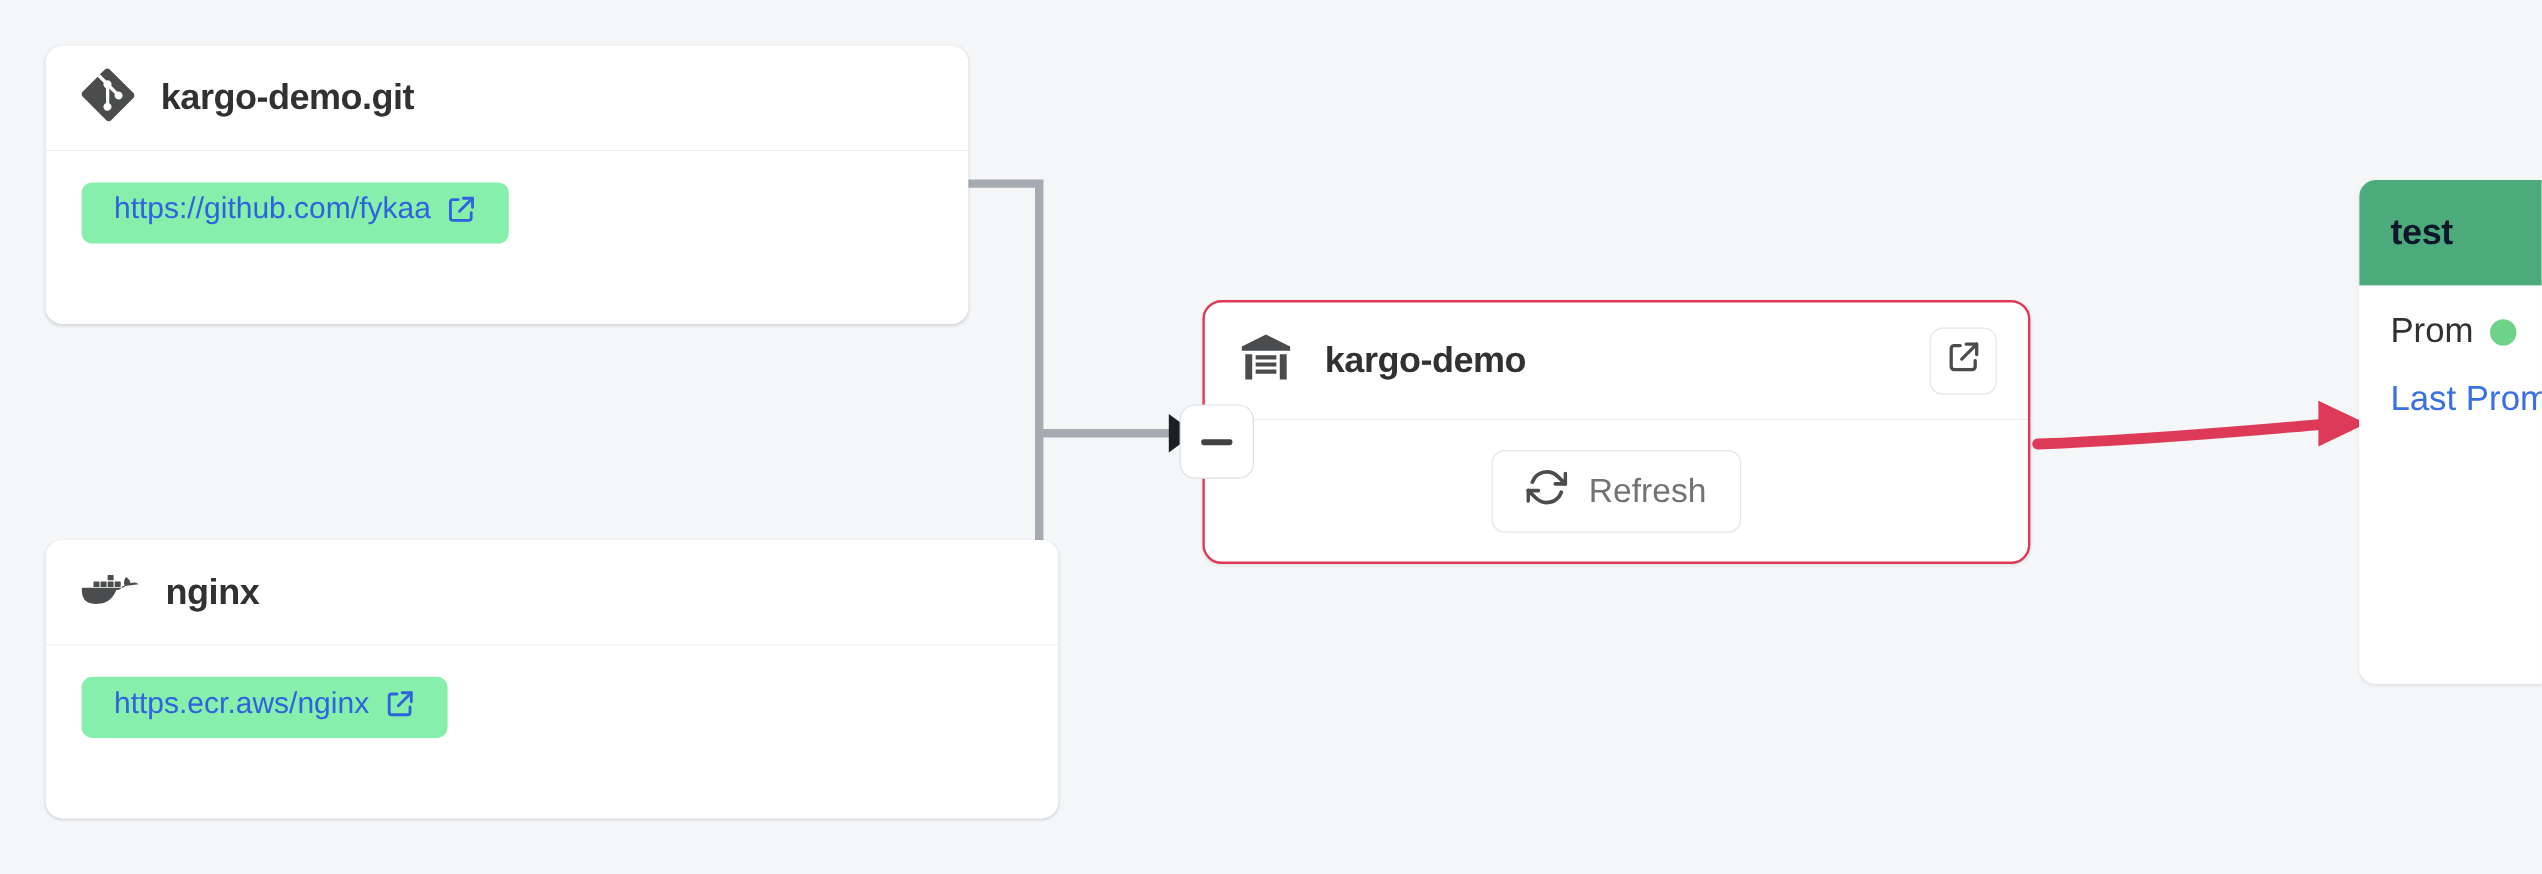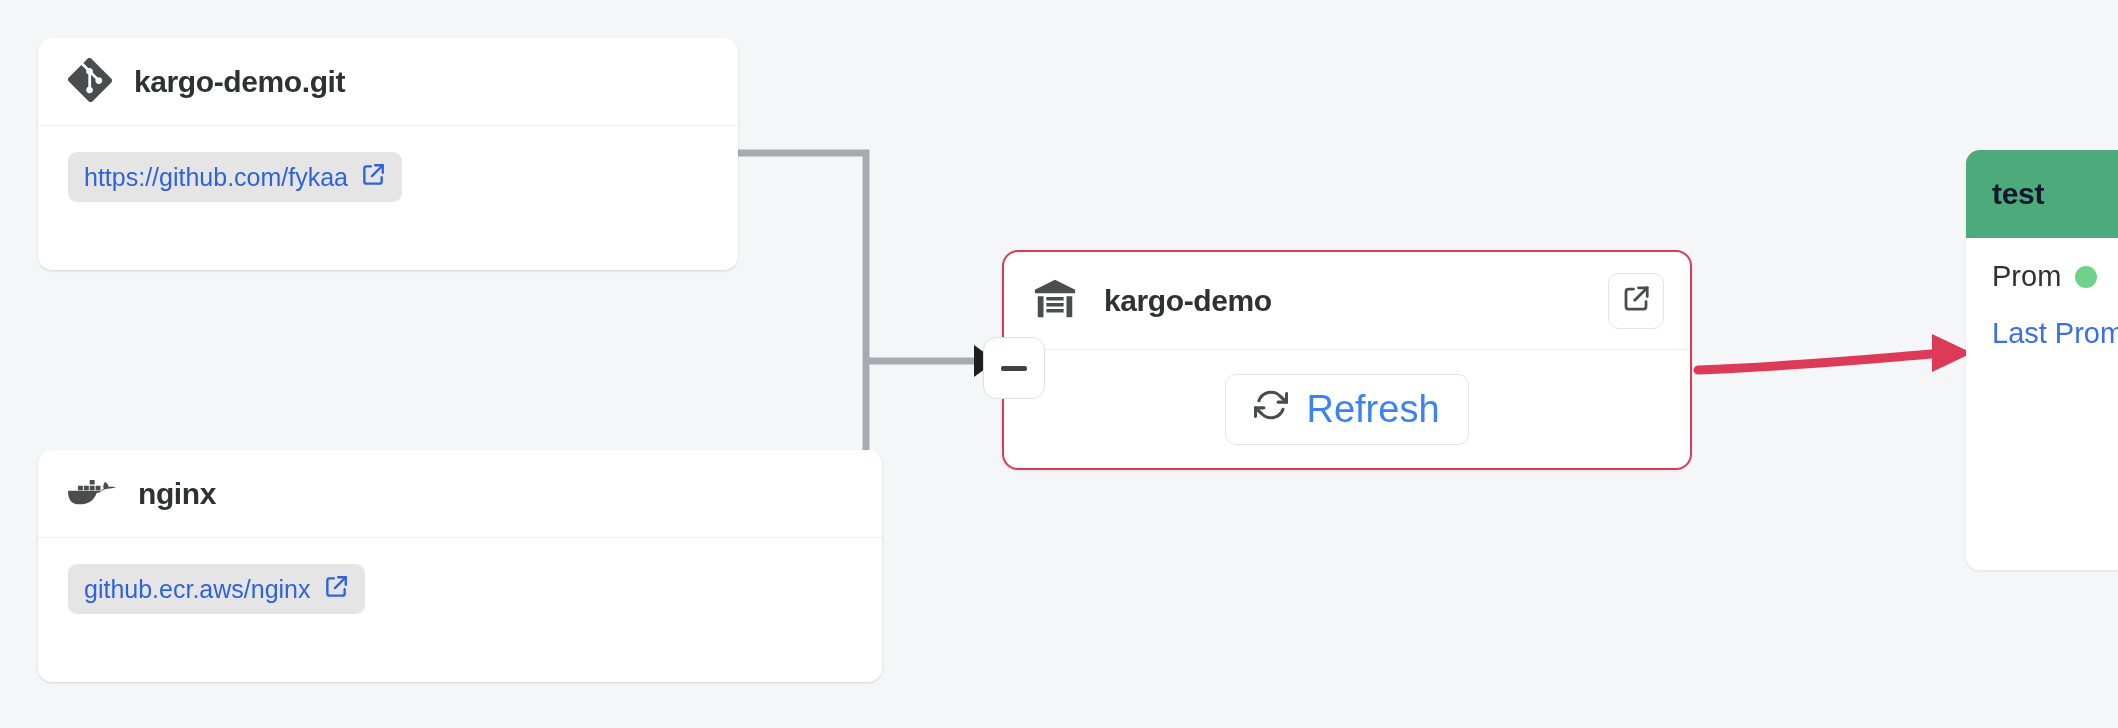--- a/index.html
+++ b/index.html
@@ -27,23 +27,23 @@
   }
   .node-title {
     font-size: 30px; font-weight: 700; letter-spacing: -.4px; color: #2f3133;
   }
   .node-body { padding: 26px 30px 30px; }
 
   .icon-dark { color: #4a4c4e; display: block; }
 
   
   .chip {
-    display: inline-flex; align-items: center; gap: 12px;
-    background: #e5e5e5; color: #2f63dd;
-    border-radius: 9px; padding: 10px 16px;
+    display: inline-flex; gap: 12px;
+    background: #86efac; color: #2f63dd;
+    border-radius: 9px; padding: 10px 27px;
     font-size: 25px; line-height: 1; white-space: nowrap; cursor: pointer;
   }
   .chip svg { flex: none; }
 
   
   .warehouse {
     left: 1002px; top: 250px; width: 690px; height: 220px;
     border: 2px solid #dc3a56; border-radius: 16px;
     box-shadow: 0 1px 3px rgba(16,24,40,.07);
   }
@@ -53,21 +53,21 @@
     width: 56px; height: 56px; border: 1px solid #e3e5e8; background: #fff;
     border-radius: 11px; display: flex; align-items: center; justify-content: center;
     cursor: pointer;
   }
   .warehouse .node-body {
     padding: 0; height: 118px; display: flex; align-items: center; justify-content: center;
   }
   .refresh-btn {
     display: inline-flex; align-items: center; gap: 18px;
     border: 1px solid #e3e5e8; background: #fff; border-radius: 11px;
-    padding: 13px 28px; font-size: 38px; color: #3b82f6; cursor: pointer;
+    padding: 13px 28px; font-size: 28px; color: #737373; cursor: pointer;
     font-family: "Liberation Sans", sans-serif;
   }
   
   .collapse-handle {
     position: absolute; left: 983px; top: 337px;
     width: 62px; height: 62px; background: #fff;
     border: 1px solid #dcdfe3; border-radius: 13px;
     display: flex; align-items: center; justify-content: center; cursor: pointer;
   }
   .collapse-handle .bar { width: 26px; height: 5px; border-radius: 2px; background: #3f4143; }
@@ -100,21 +100,21 @@
       <path d="M 866 361 L 975 361"></path>
     </g>
     <path d="M 974 345 L 996 361 L 974 377 Z" fill="#1e1f21"></path>
 
     <g>
       <path d="M 1698 370 C 1800 366, 1880 358, 1944 353" fill="none" stroke="#dc3a56" stroke-width="9" stroke-linecap="round"></path>
       <path d="M 1932 334 L 1972 353 L 1932 372 Z" fill="#dc3a56"></path>
     </g>
   </svg>
 
-  <div class="node" style="left:38px; top:38px; width:700px; height:232px;">
+  <div class="node" style="left:38px; top:38px; width:769px; height:232px;">
     <div class="node-head">
       <span class="icon-dark">
         <svg width="44" height="44" viewBox="0 0 24 24" fill="currentColor">
           <path d="M23.55 11.23 12.77.45a1.54 1.54 0 0 0-2.18 0L8.35 2.69l2.84 2.84a1.83 1.83 0 0 1 2.31 2.33l2.73 2.74a1.83 1.83 0 1 1-1.1 1.03l-2.55-2.55v6.71a1.83 1.83 0 1 1-1.5-.05V9a1.83 1.83 0 0 1-1-2.4L7.29 3.79.45 10.63a1.54 1.54 0 0 0 0 2.18l10.78 10.78a1.54 1.54 0 0 0 2.18 0l10.14-10.14a1.54 1.54 0 0 0 0-2.22z"></path>
         </svg>
       </span>
       <span class="node-title">kargo-demo.git</span>
     </div>
     <div class="node-body">
       <span class="chip">
@@ -134,21 +134,21 @@
     <div class="node-head">
       <span class="icon-dark">
         <svg width="48" height="48" viewBox="0 0 24 24" fill="currentColor">
           <path d="M13.98 11.08h2.12a.19.19 0 0 0 .19-.19V9.01a.19.19 0 0 0-.19-.19h-2.12a.18.18 0 0 0-.18.19v1.88c0 .1.08.19.18.19m-2.95-2.77h2.12a.19.19 0 0 0 .18-.19V6.25a.19.19 0 0 0-.18-.19h-2.12a.18.18 0 0 0-.19.19v1.87c0 .1.09.19.19.19m0 2.77h2.12a.19.19 0 0 0 .18-.19V9.01a.19.19 0 0 0-.18-.19h-2.12a.18.18 0 0 0-.19.19v1.88c0 .1.09.19.19.19m-2.92 0h2.12a.19.19 0 0 0 .18-.19V9.01a.18.18 0 0 0-.18-.19H8.11a.19.19 0 0 0-.19.19v1.88c0 .1.08.19.19.19m-2.96 0h2.13a.19.19 0 0 0 .18-.19V9.01a.19.19 0 0 0-.18-.19H5.15a.18.18 0 0 0-.18.19v1.88c0 .1.08.19.18.19m5.88 2.77h2.12a.19.19 0 0 0 .18-.19v-1.87a.19.19 0 0 0-.18-.19h-2.12a.18.18 0 0 0-.19.19v1.87c0 .1.09.19.19.19m-2.92 0h2.12a.19.19 0 0 0 .18-.19v-1.87a.18.18 0 0 0-.18-.19H8.11a.19.19 0 0 0-.19.19v1.87c0 .1.08.19.19.19m-2.96 0h2.13a.19.19 0 0 0 .18-.19v-1.87a.19.19 0 0 0-.18-.19H5.15a.18.18 0 0 0-.18.19v1.87c0 .1.08.19.18.19m-2.92 0h2.12a.19.19 0 0 0 .19-.19v-1.87a.18.18 0 0 0-.19-.19H2.23a.18.18 0 0 0-.18.19v1.87c0 .1.08.19.18.19M23.76 9.9c-.16-.13-1.02-.68-1.85-.68a4.4 4.4 0 0 0-1.47.26 3.66 3.66 0 0 0-1.6-2.35l-.33-.19-.21.31a4.26 4.26 0 0 0-.56 1.33 3.13 3.13 0 0 0 .37 2.43 4.37 4.37 0 0 1-1.63.4H.57a.57.57 0 0 0-.57.57 8.63 8.63 0 0 0 .53 3.05 4.56 4.56 0 0 0 1.81 2.35c.82.49 2.15.77 3.66.77a11.3 11.3 0 0 0 2.07-.19 8.6 8.6 0 0 0 2.72-.98 7.5 7.5 0 0 0 1.85-1.51 10.2 10.2 0 0 0 1.82-3.12h.16c.9 0 1.45-.36 1.76-.66.2-.2.36-.43.47-.7l.07-.2z"></path>
         </svg>
       </span>
       <span class="node-title">nginx</span>
     </div>
     <div class="node-body">
       <span class="chip">
-        <span>github.ecr.aws/nginx</span>
+        <span>https.ecr.aws/nginx</span>
         <span>
           <svg width="26" height="26" viewBox="0 0 24 24" fill="none" stroke="currentColor" stroke-width="2.2" stroke-linecap="round" stroke-linejoin="round">
             <path d="M10 4H6a2 2 0 0 0-2 2v12a2 2 0 0 0 2 2h12a2 2 0 0 0 2-2v-4"></path>
             <polyline points="14 3 21 3 21 10"></polyline>
             <line x1="11" y1="13" x2="21" y2="3"></line>
           </svg>
         </span>
       </span>
     </div>
   </div>

